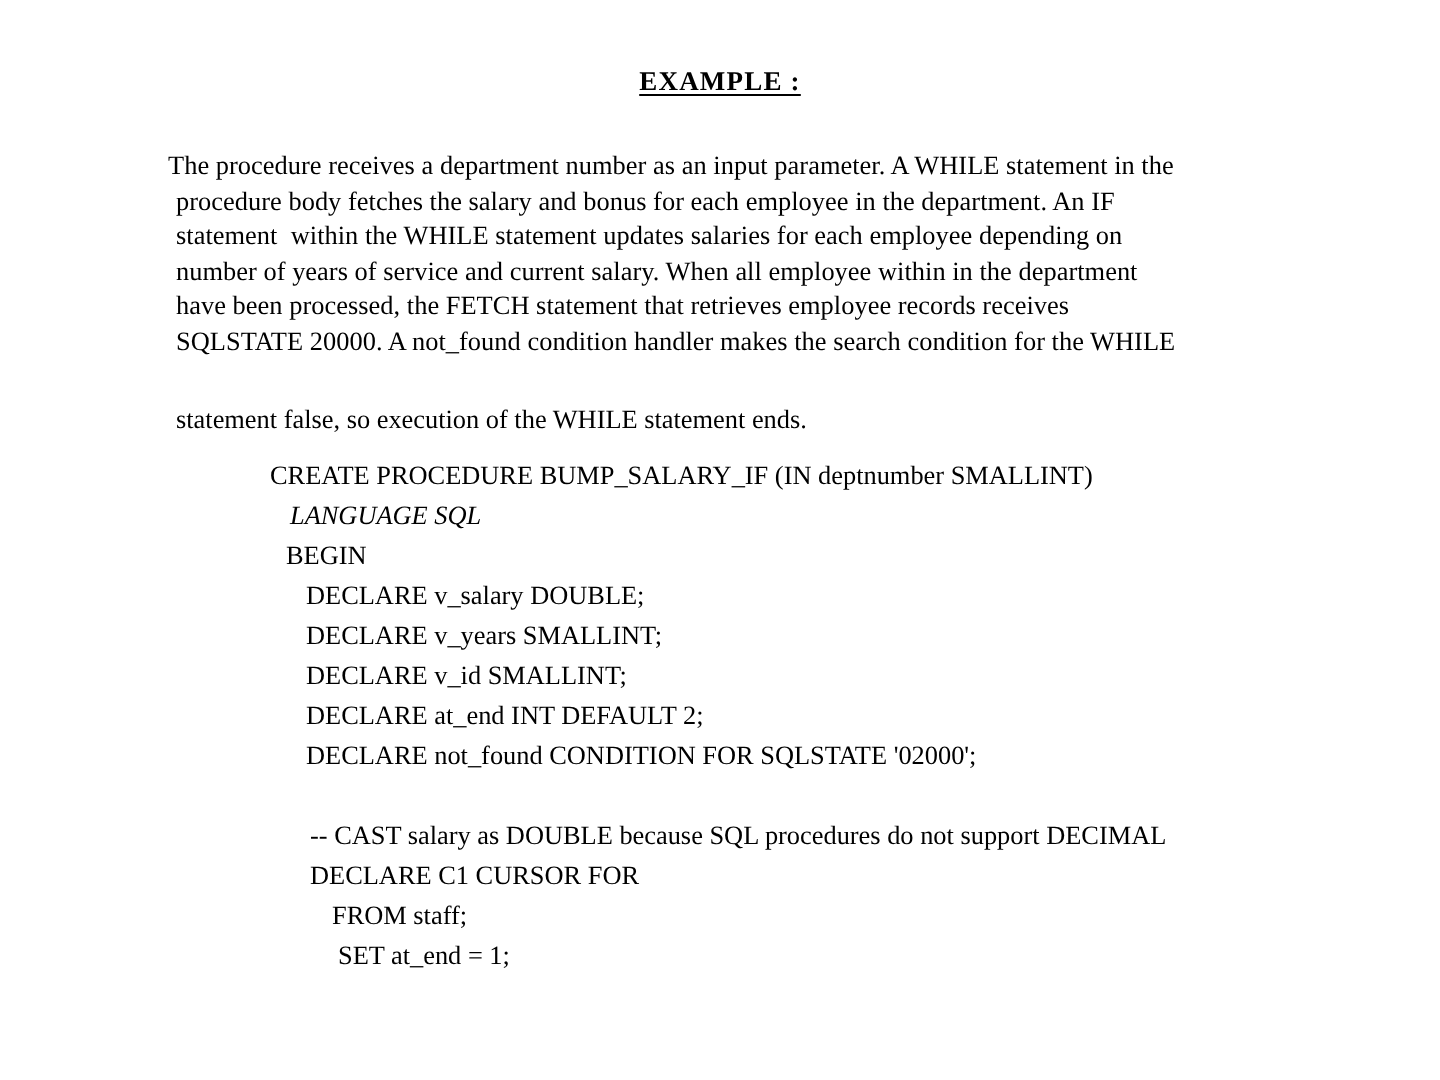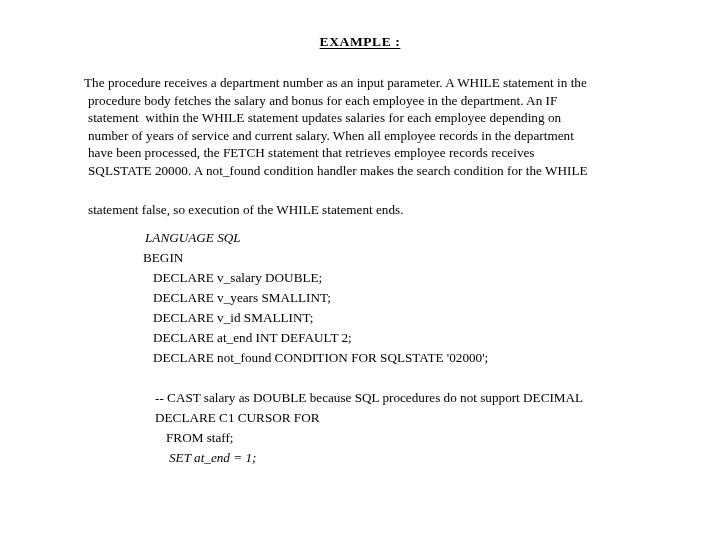--- a/index.html
+++ b/index.html
@@ -89,45 +89,46 @@
   }
   .code-line.blank {
     height: 20px;
   }
   .ind-0 { padding-left: 0px; }
   .ind-1 { padding-left: 10px; font-style: italic; }
   .ind-2 { padding-left: 8px; }
   .ind-3 { padding-left: 18px; }
   .ind-4 { padding-left: 20px; }
   .ind-5 { padding-left: 31px; }
-  .ind-6 { padding-left: 34px; font-style: italic; }
+  .ind-6 { padding-left: 34px; }
 </style>
 </head>
 <body>
 
 <div class="page">
 
   <div class="title-row">
     <span class="title-text">EXAMPLE :</span>
   </div>
 
   <div class="intro">
     <div class="intro-line first">The procedure receives a department number as an input parameter. A WHILE statement in the</div>
     <div class="intro-line cont">procedure body fetches the salary and bonus for each employee in the department. An IF</div>
     <div class="intro-line cont">statement  within the WHILE statement updates salaries for each employee depending on</div>
-    <div class="intro-line cont">number of years of service and current salary. When all employee records in the department</div>
+    <div class="intro-line cont">number of years of service and current salary. When all employee within in the department</div>
     <div class="intro-line cont">have been processed, the FETCH statement that retrieves employee records receives</div>
     <div class="intro-line cont">SQLSTATE 20000. A not_found condition handler makes the search condition for the WHILE</div>
   </div>
 
   <div class="tail">
     <div class="tail-line">statement false, so execution of the WHILE statement ends.</div>
   </div>
 
   <div class="code">
+    <div class="code-line ind-0">CREATE PROCEDURE BUMP_SALARY_IF (IN deptnumber SMALLINT)</div>
     <div class="code-line ind-1">LANGUAGE SQL</div>
     <div class="code-line ind-2">BEGIN</div>
     <div class="code-line ind-3">DECLARE v_salary DOUBLE;</div>
     <div class="code-line ind-3">DECLARE v_years SMALLINT;</div>
     <div class="code-line ind-3">DECLARE v_id SMALLINT;</div>
     <div class="code-line ind-3">DECLARE at_end INT DEFAULT 2;</div>
     <div class="code-line ind-3">DECLARE not_found CONDITION FOR SQLSTATE '02000';</div>
     <div class="code-line blank ind-0"></div>
     <div class="code-line ind-4">-- CAST salary as DOUBLE because SQL procedures do not support DECIMAL</div>
     <div class="code-line ind-4">DECLARE C1 CURSOR FOR</div>

